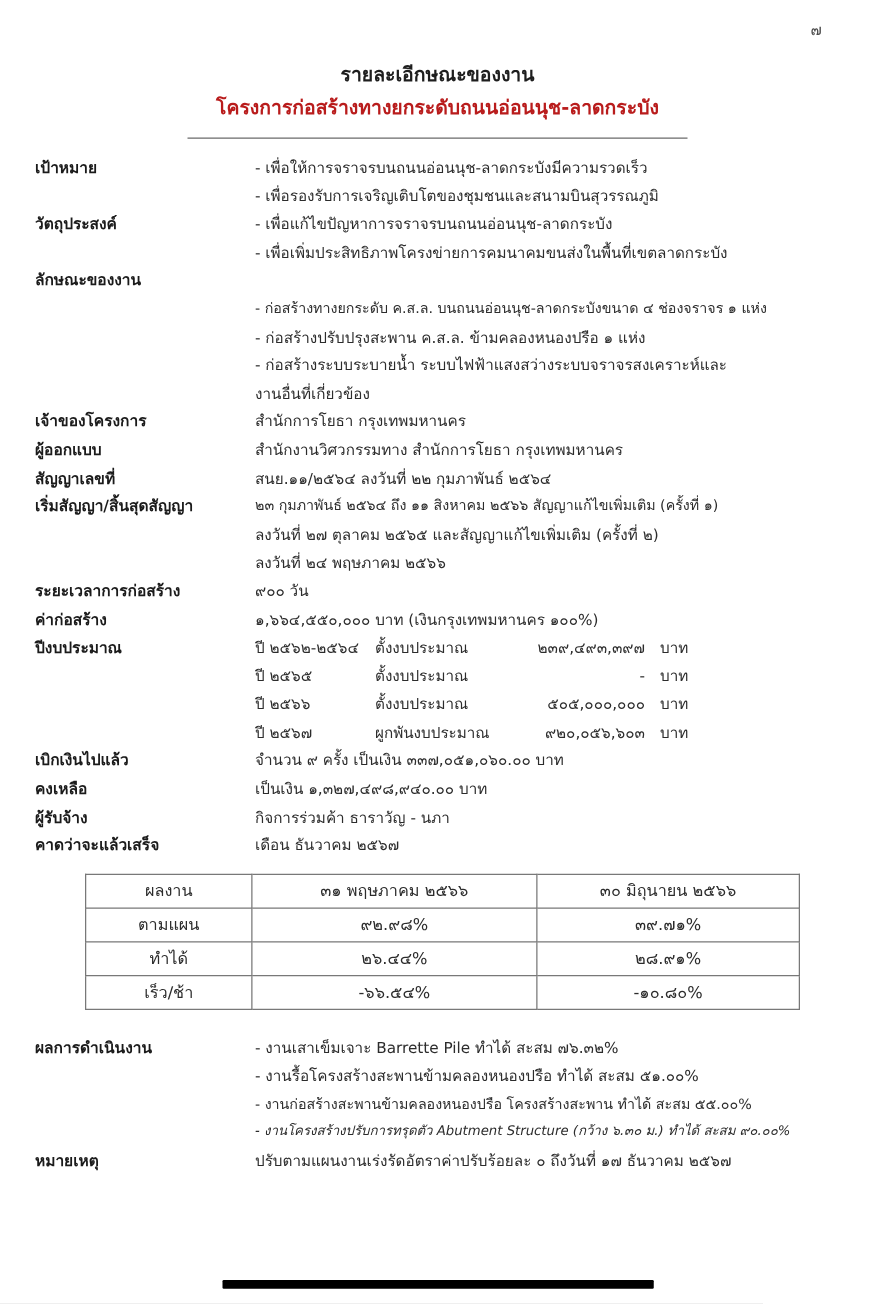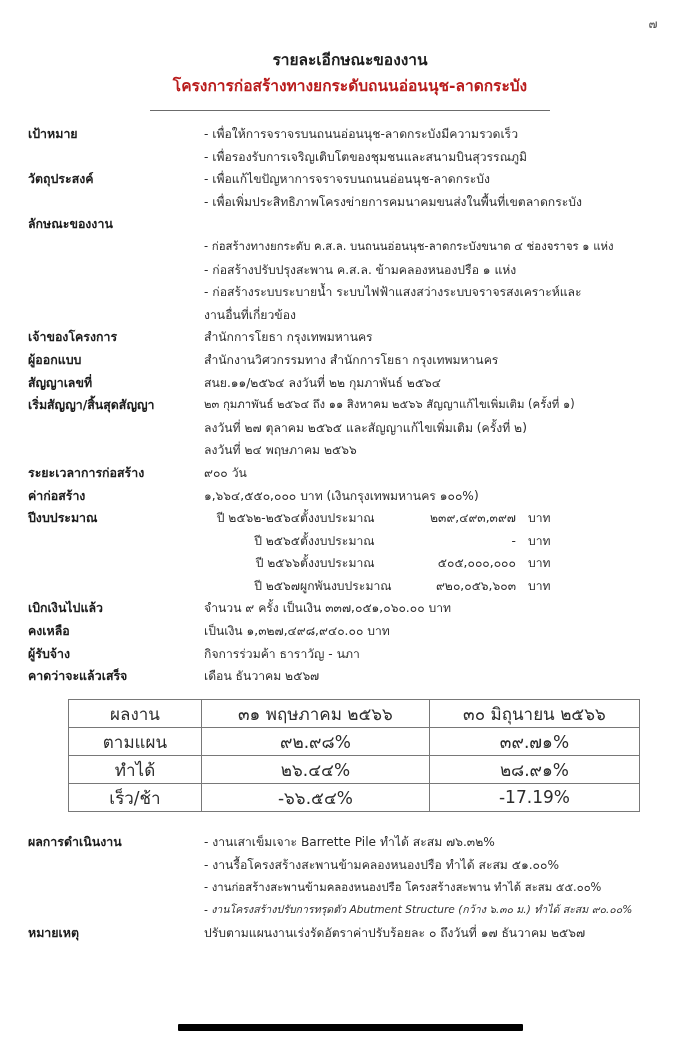--- a/index.html
+++ b/index.html
@@ -93,21 +93,20 @@
   
   .budget-line {
     display: flex;
     align-items: baseline;
     white-space: nowrap;
     font-size: 12.2px;
   }
   .bl-year {
     width: 96px;
     flex: 0 0 96px;
-    text-align: right;
   }
   .bl-kind {
     width: 104px;
     flex: 0 0 104px;
   }
   .bl-amt {
     width: 112px;
     flex: 0 0 112px;
     text-align: right;
   }
@@ -123,21 +122,21 @@
   table.progress-table {
     border-collapse: collapse;
     width: 572px;
     margin-left: 8px;
   }
   table.progress-table td,
   table.progress-table th {
     border: 1px solid #787878;
     height: 26px;
     text-align: center;
-    font-size: 17px;
+    font-size: 13px;
     font-weight: normal;
     color: #2c2c2c;
     padding: 0;
   }
   table.progress-table .col-head {
     width: 132px;
   }
   .bottom-bar {
     position: absolute;
     left: 178px;
@@ -320,21 +319,21 @@
             <td>๓๙.๗๑%</td>
           </tr>
           <tr>
             <td>ทำได้</td>
             <td>๒๖.๔๔%</td>
             <td>๒๘.๙๑%</td>
           </tr>
           <tr>
             <td>เร็ว/ช้า</td>
             <td>-๖๖.๕๔%</td>
-            <td>-17.19%</td>
+            <td>-๑๐.๘๐%</td>
           </tr>
         </tbody>
       </table>
     </div>
 
     <div class="spacer-row"></div>
 
     <div class="row">
       <div class="label">ผลการดำเนินงาน</div>
       <div class="value">- งานเสาเข็มเจาะ Barrette Pile  ทำได้ สะสม ๗๖.๓๒%</div>

